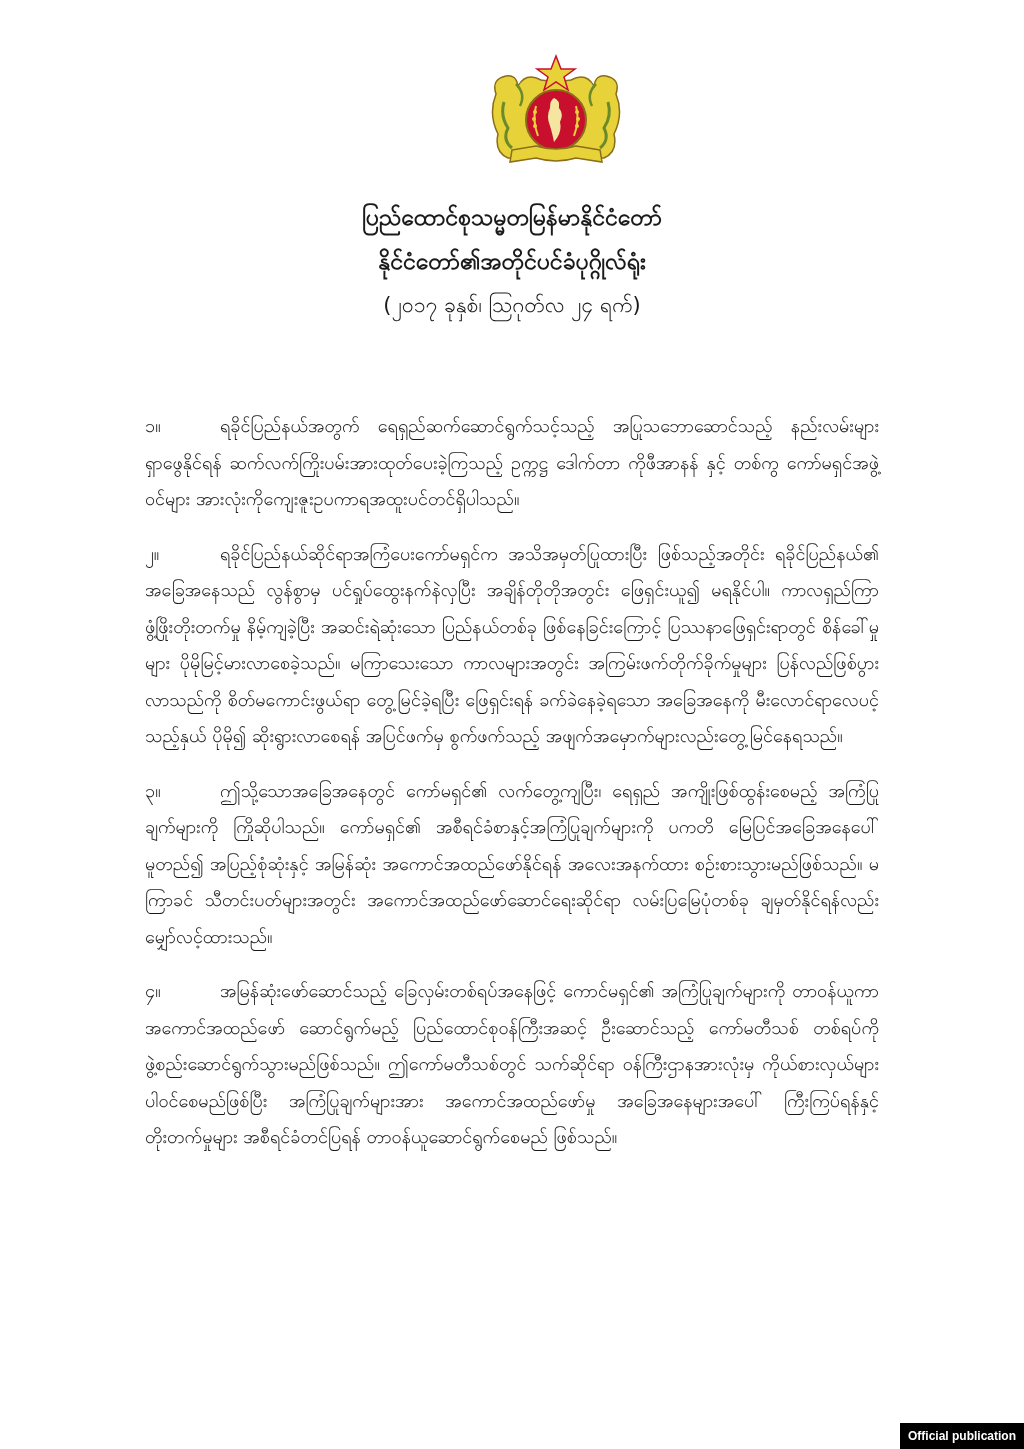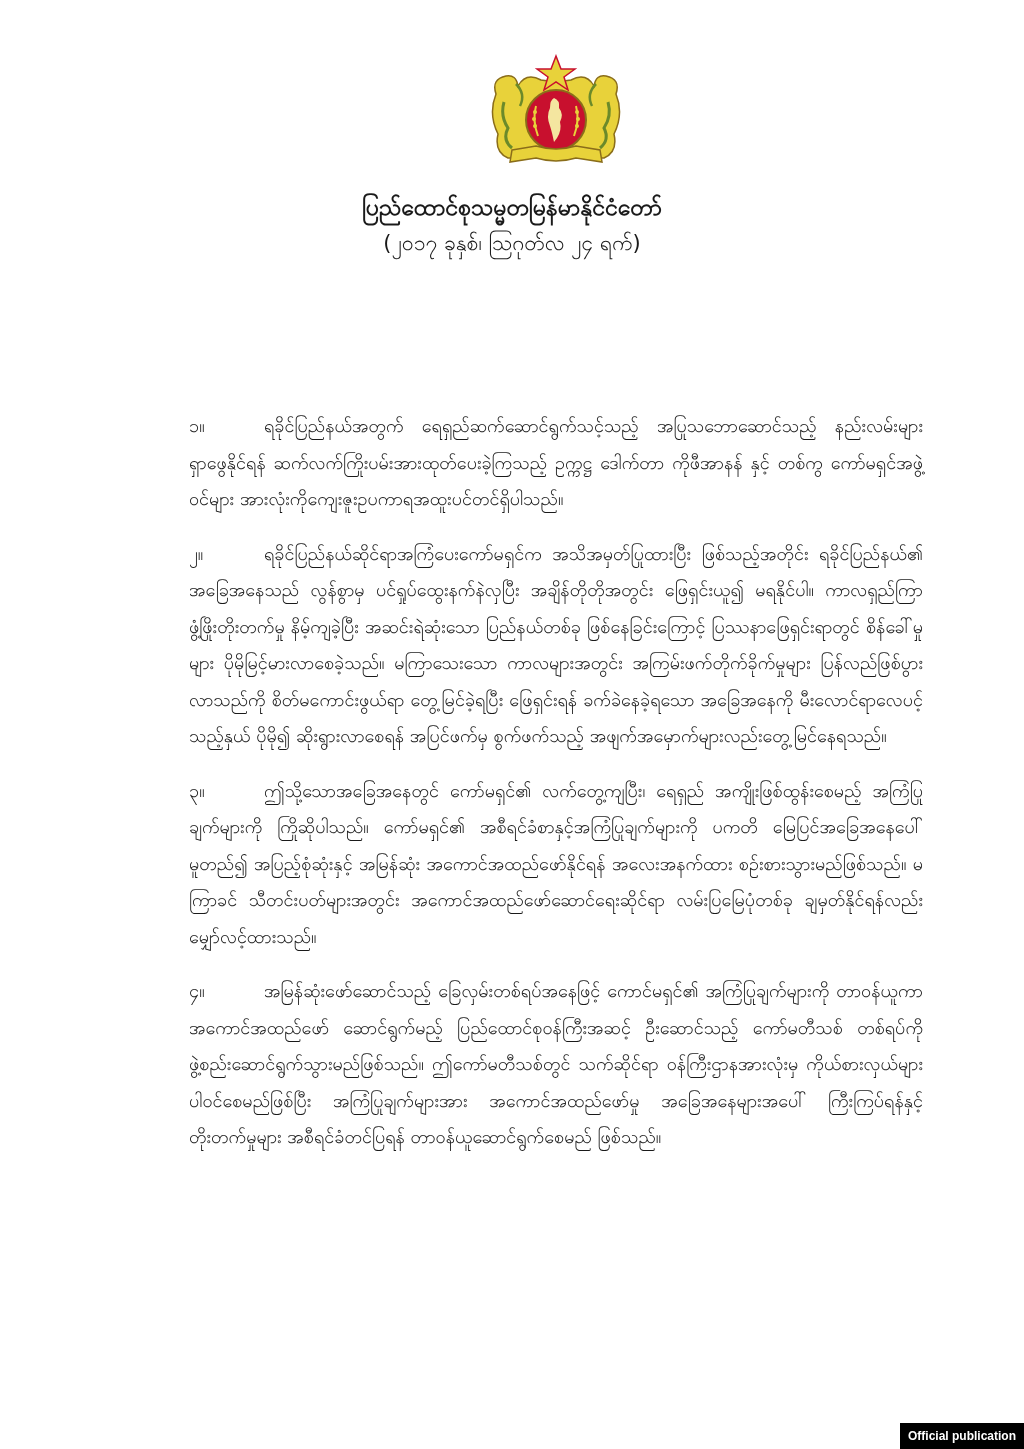--- a/index.html
+++ b/index.html
@@ -34,33 +34,33 @@
       left: 140px;
       top: 190px;
       width: 744px;
       text-align: center;
     }
     .header .line {
       font-size: 23px;
       font-weight: bold;
       line-height: 34px;
       white-space: nowrap;
+      margin-top: 10px;
     }
     .header .date {
       font-size: 21px;
       font-weight: normal;
       line-height: 34px;
-      margin-top: 2px;
+      margin-top: 10px;
     }
     .body {
       position: absolute;
       left: 145px;
       top: 408px;
       width: 734px;
-      margin-left: 44px;
     }
     .para {
       font-size: 18px;
       line-height: 36.5px;
       text-align: justify;
       text-align-last: left;
       margin: 0 0 18px 0;
     }
     .para .num {
       display: inline-block;
@@ -105,20 +105,21 @@
       <circle cx="92" cy="65" r="2" fill="#e8d23a"></circle>
       <circle cx="91" cy="72" r="2" fill="#e8d23a"></circle>
 
     <path d="M68 44 Q74 46 73 54 Q78 60 74 68 Q76 76 71 84 L68 88 Q66 78 64 72 Q60 62 64 54 Q64 46 68 44 Z" fill="#f4e6a0"></path>
 
     <path d="M26 96 L50 92 Q70 98 90 92 L114 96 L116 108 L90 104 Q70 110 50 104 L24 108 Z" fill="#e8d23a" stroke="#8a6d1a" stroke-width="1.5"></path>
   </svg>
 
   <div class="header">
     <div class="line">ပြည်ထောင်စုသမ္မတမြန်မာနိုင်ငံတော်</div>
+    <div class="line">နိုင်ငံတော်၏အတိုင်ပင်ခံပုဂ္ဂိုလ်ရုံး</div>
     <div class="date">(၂၀၁၇ ခုနှစ်၊ ဩဂုတ်လ ၂၄ ရက်)</div>
   </div>
 
   <div class="body">
     <p class="para">
       <span class="num">၁။</span><span>ရခိုင်ပြည်နယ်အတွက် ရေရှည်ဆက်ဆောင်ရွက်သင့်သည့် အပြုသဘောဆောင်သည့် နည်းလမ်းများ ရှာဖွေနိုင်ရန် ဆက်လက်ကြိုးပမ်းအားထုတ်ပေးခဲ့ကြသည့် ဥက္ကဋ္ဌ ဒေါက်တာ ကိုဖီအာနန် နှင့် တစ်ကွ ကော်မရှင်အဖွဲ့ဝင်များ အားလုံးကိုကျေးဇူးဥပကာရအထူးပင်တင်ရှိပါသည်။</span>
     </p>
     <p class="para">
       <span class="num">၂။</span><span>ရခိုင်ပြည်နယ်ဆိုင်ရာအကြံပေးကော်မရှင်က အသိအမှတ်ပြုထားပြီး ဖြစ်သည့်အတိုင်း ရခိုင်ပြည်နယ်၏ အခြေအနေသည် လွန်စွာမှ ပင်ရှုပ်ထွေးနက်နဲလှပြီး အချိန်တိုတိုအတွင်း ဖြေရှင်းယူ၍ မရနိုင်ပါ။ ကာလရှည်ကြာ ဖွံ့ဖြိုးတိုးတက်မှု နိမ့်ကျခဲ့ပြီး အဆင်းရဲဆုံးသော ပြည်နယ်တစ်ခု ဖြစ်နေခြင်းကြောင့် ပြဿနာဖြေရှင်းရာတွင် စိန်ခေါ်မှုများ ပိုမိုမြင့်မားလာစေခဲ့သည်။ မကြာသေးသော ကာလများအတွင်း အကြမ်းဖက်တိုက်ခိုက်မှုများ ပြန်လည်ဖြစ်ပွားလာသည်ကို စိတ်မကောင်းဖွယ်ရာ တွေ့မြင်ခဲ့ရပြီး ဖြေရှင်းရန် ခက်ခဲနေခဲ့ရသော အခြေအနေကို မီးလောင်ရာလေပင့်သည့်နှယ် ပိုမို၍ ဆိုးရွားလာစေရန် အပြင်ဖက်မှ စွက်ဖက်သည့် အဖျက်အမှောက်များလည်းတွေ့မြင်နေရသည်။</span>
     </p>

